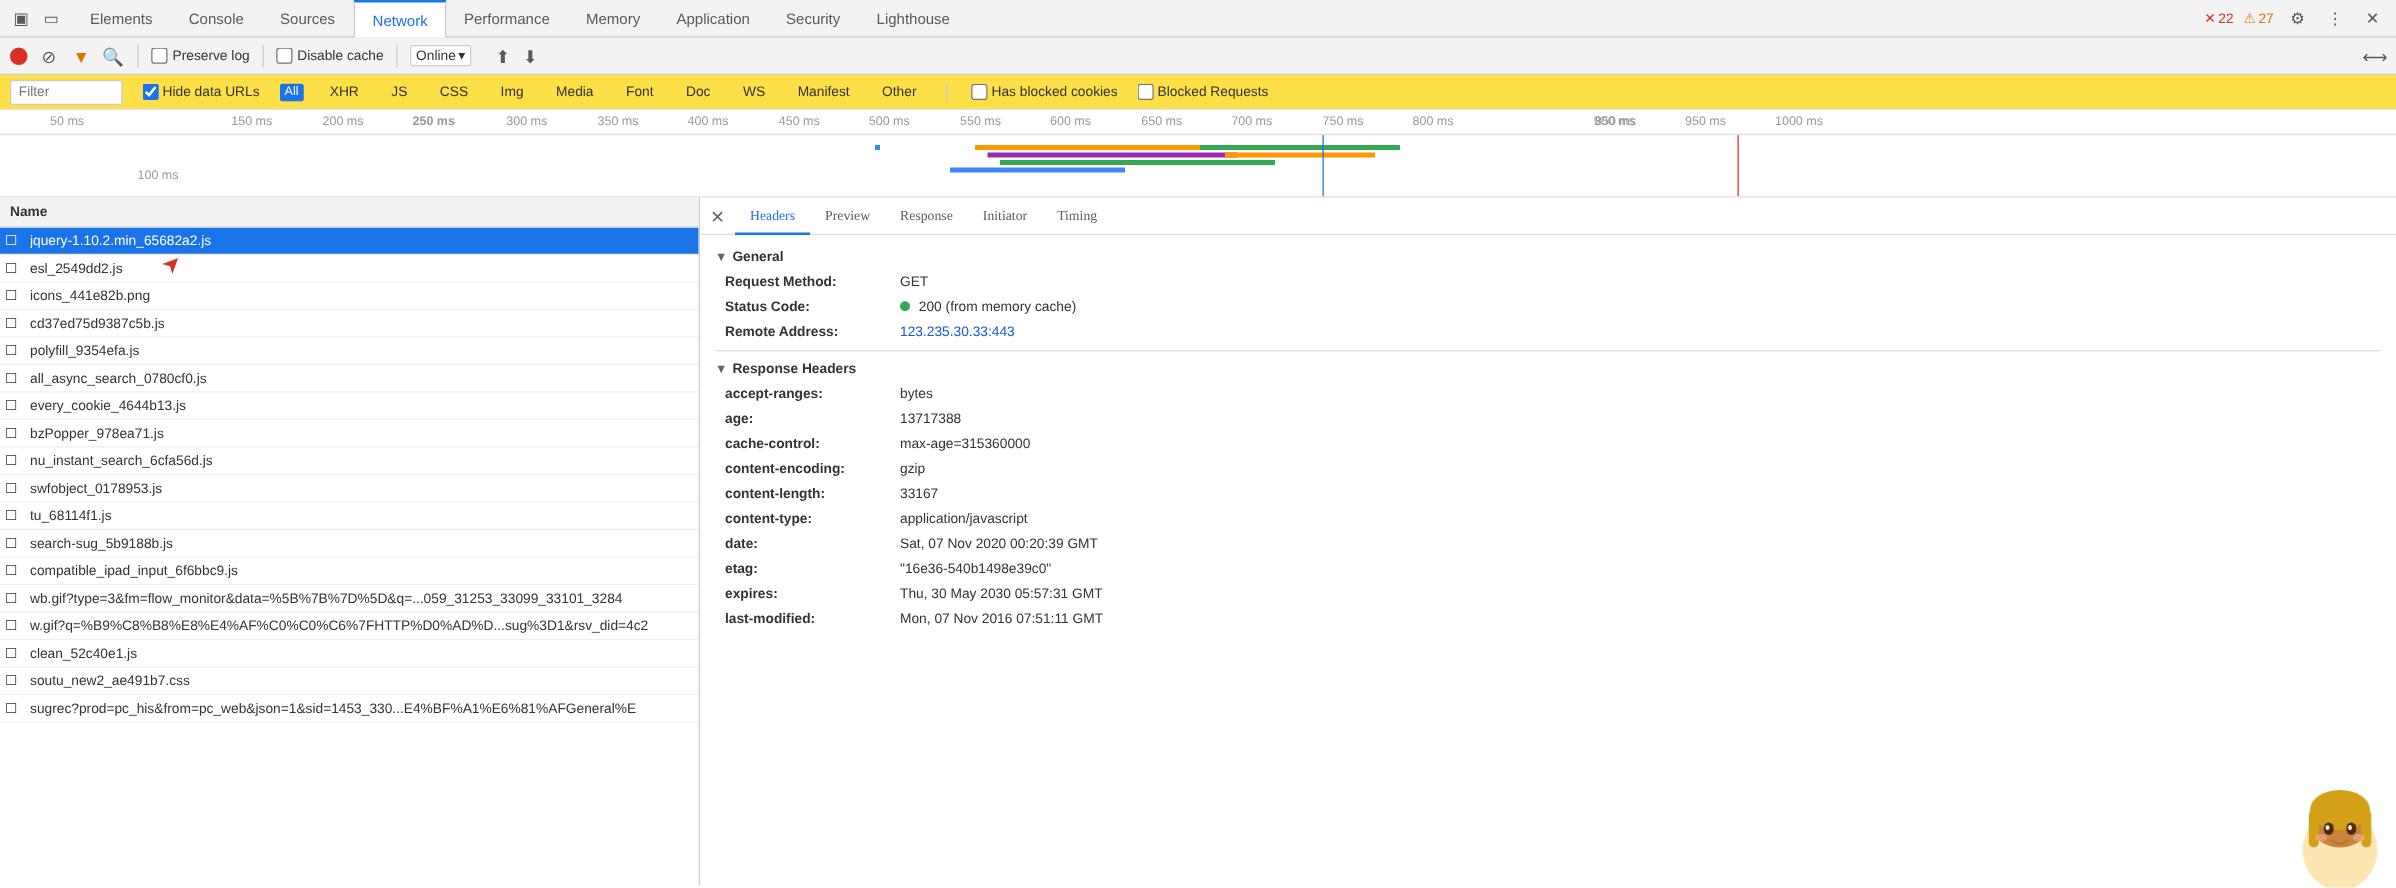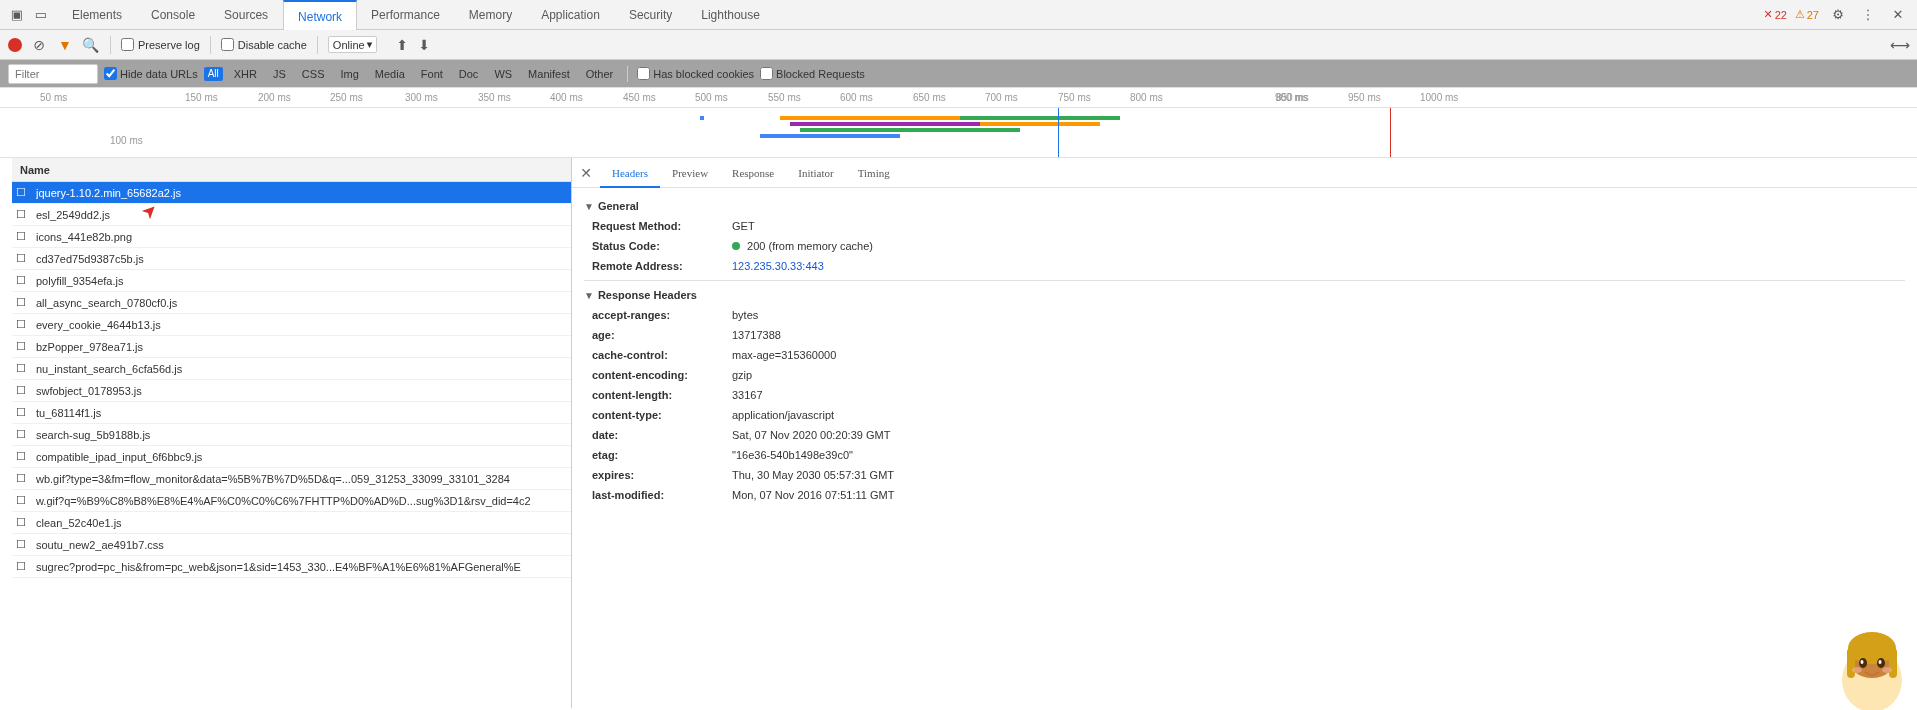--- a/index.html
+++ b/index.html
@@ -46,22 +46,22 @@
     .checkbox-label input { margin: 0; }
     .online-select {
       display: flex; align-items: center; gap: 2px;
       border: 1px solid #ccc; border-radius: 2px;
       padding: 1px 4px; cursor: pointer; font-size: 11px;
       background: #fff;
     }
 
     
     .filter-bar {
-      display: flex; align-items: center; gap: 6px;
-      background: #a3a3a3; border-bottom: 1px solid #e0e0e0;
+      display: flex; align-items: center; gap: 16px;
+      background: #fde047; border-bottom: 1px solid #e0e0e0;
       height: 28px; padding: 0 8px;
     }
     .filter-input {
       border: 1px solid #ccc; border-radius: 2px;
       padding: 2px 6px; font-size: 11px; width: 90px; height: 20px;
     }
     .filter-hide-urls {
       display: flex; align-items: center; gap: 3px; font-size: 11px; cursor: pointer;
     }
     .filter-badge {
@@ -86,21 +86,21 @@
       height: 20px; border-bottom: 1px solid #e0e0e0;
       padding-left: 0; position: relative;
     }
     .timeline-tick {
       position: absolute; font-size: 10px; color: #999;
       top: 4px;
     }
 
     
     .main-content {
-      display: flex; height: calc(100vh - 160px); margin-left: 12px;
+      display: flex; height: calc(100vh - 160px);
     }
 
     
     .network-list-panel {
       width: 560px; border-right: 1px solid #ccc;
       display: flex; flex-direction: column;
       overflow: hidden;
     }
     .network-list-header {
       background: #f3f3f3; border-bottom: 1px solid #e0e0e0;
@@ -269,21 +269,21 @@
       <span>Blocked Requests</span>
     </label>
   </div>
 
   <div class="timeline-container">
     <div class="timeline-ruler" style="position:relative;height:20px;border-bottom:1px solid #e0e0e0;">
       <div class="timeline-tick" style="left:40px;">50 ms</div>
       <div class="timeline-tick" style="left:110px;margin-top:43px;">100 ms</div>
       <div class="timeline-tick" style="left:185px;">150 ms</div>
       <div class="timeline-tick" style="left:258px;">200 ms</div>
-      <div class="timeline-tick" style="left:330px;">250 ms</div>
+      <div class="timeline-tick" style="left:330px;font-weight:bold;">250 ms</div>
       <div class="timeline-tick" style="left:405px;">300 ms</div>
       <div class="timeline-tick" style="left:478px;">350 ms</div>
       <div class="timeline-tick" style="left:550px;">400 ms</div>
       <div class="timeline-tick" style="left:623px;">450 ms</div>
       <div class="timeline-tick" style="left:695px;">500 ms</div>
       <div class="timeline-tick" style="left:768px;">550 ms</div>
       <div class="timeline-tick" style="left:840px;">600 ms</div>
       <div class="timeline-tick" style="left:913px;">650 ms</div>
       <div class="timeline-tick" style="left:985px;">700 ms</div>
       <div class="timeline-tick" style="left:1058px;">750 ms</div>

